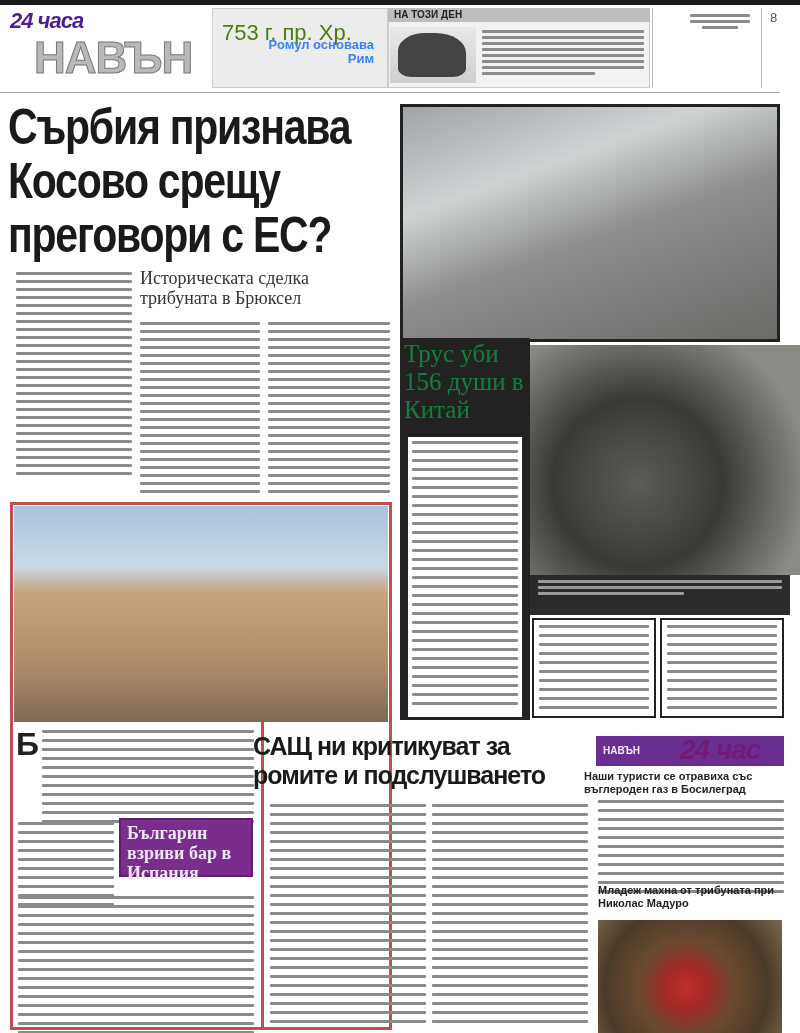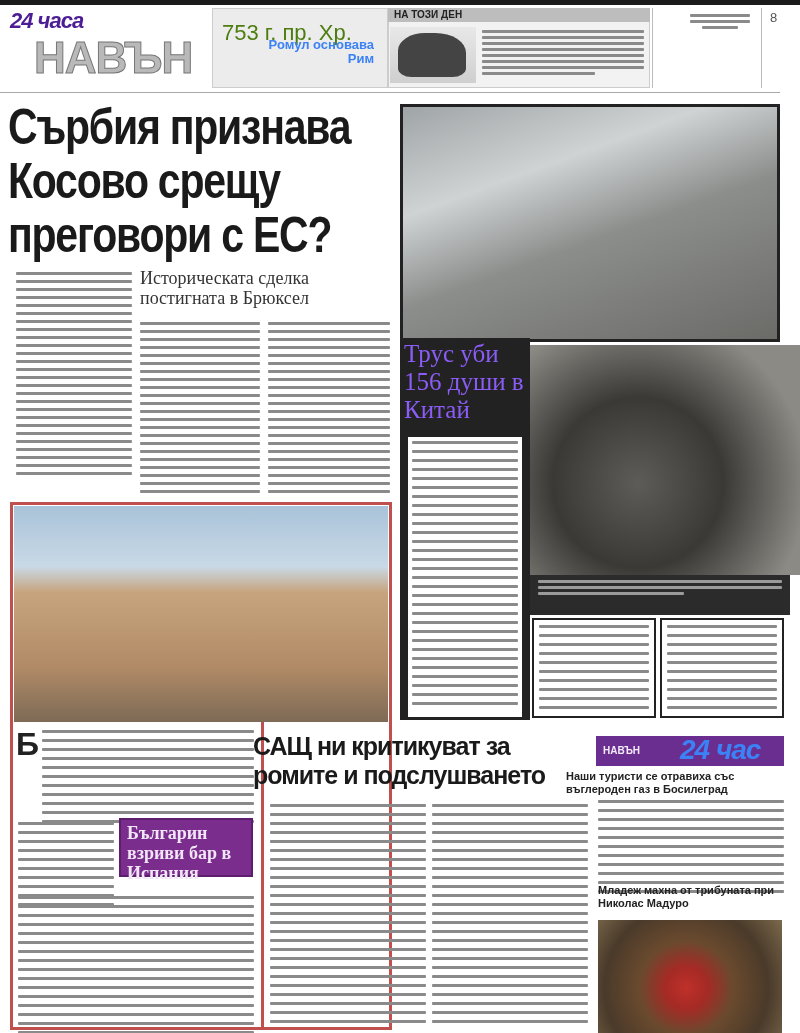--- a/index.html
+++ b/index.html
@@ -19,38 +19,38 @@
   .lines span { display: block; height: 3px; background: #8a8a8a; border-radius: 1px; }
   .date-box { left: 652px; top: 8px; width: 110px; height: 80px; border-left: 1px solid #bbb; border-right: 1px solid #bbb; }
   .page-num { left: 770px; top: 10px; font: 13px "Liberation Sans", sans-serif; color: #555; }
   .rule { left: 0; top: 92px; width: 780px; height: 1px; background: #aaa; }
 
   .headline-main { left: 8px; top: 100px; width: 388px; font: 900 50px/54px "Liberation Sans", sans-serif; letter-spacing: -1.5px; transform: scaleX(0.82); transform-origin: left; width: 470px; }
   .subhead { left: 140px; top: 268px; width: 250px; font: 18px/20px "Liberation Serif", serif; color: #333; }
 
   .quake-photo { left: 400px; top: 104px; width: 380px; height: 238px; border: 3px solid #222; background: linear-gradient(160deg,#9fa4a6 0%,#cfd3d4 30%,#8c8e8c 55%,#6b6b68 100%); }
   .quake-box { left: 400px; top: 338px; width: 130px; height: 382px; background: #222; }
-  .quake-title { left: 404px; top: 340px; width: 124px; font: 25px/28px "Liberation Serif", serif; color: #8b5cf6; }
+  .quake-title { left: 404px; top: 340px; width: 124px; font: 25px/28px "Liberation Serif", serif; color: #15803d; }
   .quake-text { left: 408px; top: 437px; width: 114px; height: 280px; background: #fff; padding: 4px; }
   .rubble { left: 530px; top: 345px; width: 270px; height: 230px; background: radial-gradient(circle at 40% 60%,#5d5c58,#3a3936 40%,#8c8a84 80%); }
   .rubble-caption { left: 530px; top: 575px; width: 260px; height: 40px; background: #2b2b2b; padding: 5px 8px; }
   .rubble-caption .lines span { background: #9a9a9a; }
   .mini-col { top: 618px; width: 124px; height: 100px; background: #fff; border: 2px solid #222; padding: 5px; }
 
   .spain-frame { left: 10px; top: 502px; width: 382px; height: 528px; border: 3px solid #c0504d; }
   .spain-photo { left: 14px; top: 506px; width: 374px; height: 216px; background: linear-gradient(180deg,#a9c3d9 0%,#c9d9e6 28%,#c7a47e 40%,#b08a66 75%,#7d6a55 100%); }
   .spain-inner { left: 14px; top: 722px; width: 250px; height: 306px; border-right: 3px solid #c0504d; }
   .dropcap { left: 16px; top: 726px; font: 900 32px "Liberation Sans", sans-serif; color: #222; }
   .purple-box { left: 119px; top: 818px; width: 134px; height: 59px; background: #7b2d8e; border: 2px solid #5d1f6d; padding: 3px 6px; font: bold 18px/20px "Liberation Serif", serif; color: #f1e6f5; }
 
   .usa-headline { left: 253px; top: 732px; width: 330px; font: 900 25px/29px "Liberation Sans", sans-serif; letter-spacing: -1px; }
   .nav24-bar { left: 596px; top: 736px; width: 188px; height: 30px; background: #6a2e91; }
   .nav24-small { left: 603px; top: 745px; font: 900 10px "Liberation Sans", sans-serif; color: #f3e9f7; }
-  .nav24-big { left: 680px; top: 734px; font: italic 900 28px "Liberation Sans", sans-serif; color: #3b82f6; letter-spacing: -1px; }
-  .side-head { left: 566px; top: 770px; width: 186px; font: 900 11px/13px "Liberation Sans", sans-serif; color: #222; }
+  .nav24-big { left: 680px; top: 734px; font: italic 900 28px "Liberation Sans", sans-serif; color: #701a75; letter-spacing: -1px; }
+  .side-head { left: 584px; top: 770px; width: 186px; font: 900 11px/13px "Liberation Sans", sans-serif; color: #222; }
   .side-head2 { left: 598px; top: 884px; width: 186px; font: 900 11px/13px "Liberation Sans", sans-serif; color: #222; }
   .maduro-photo { left: 598px; top: 920px; width: 184px; height: 113px; background: radial-gradient(circle at 48% 60%,#c0302a 0%,#a52a25 18%,#6a4a2e 40%,#4a3a2a 70%,#7c6a4c 100%); }
 </style>
 </head>
 <body>
 
 <div class="abs topbar"></div>
 <div class="abs logo-small">24 часа</div>
 <div class="abs logo-big">НАВЪН</div>
 
@@ -102,21 +102,21 @@
     <span></span>
     <span></span>
     <span></span>
     <span></span>
     <span></span>
     <span></span>
     <span></span>
     <span></span>
     <span></span>
 </div>
-<div class="abs subhead">Историческата сделка постигната в Брюксел</div>
+<div class="abs subhead">Историческата сделка трибуната в Брюксел</div>
 <div class="abs lines" style="left:140px;top:322px;width:120px;gap:5px;">
   <span></span>
     <span></span>
     <span></span>
     <span></span>
     <span></span>
     <span></span>
     <span></span>
     <span></span>
     <span></span>

